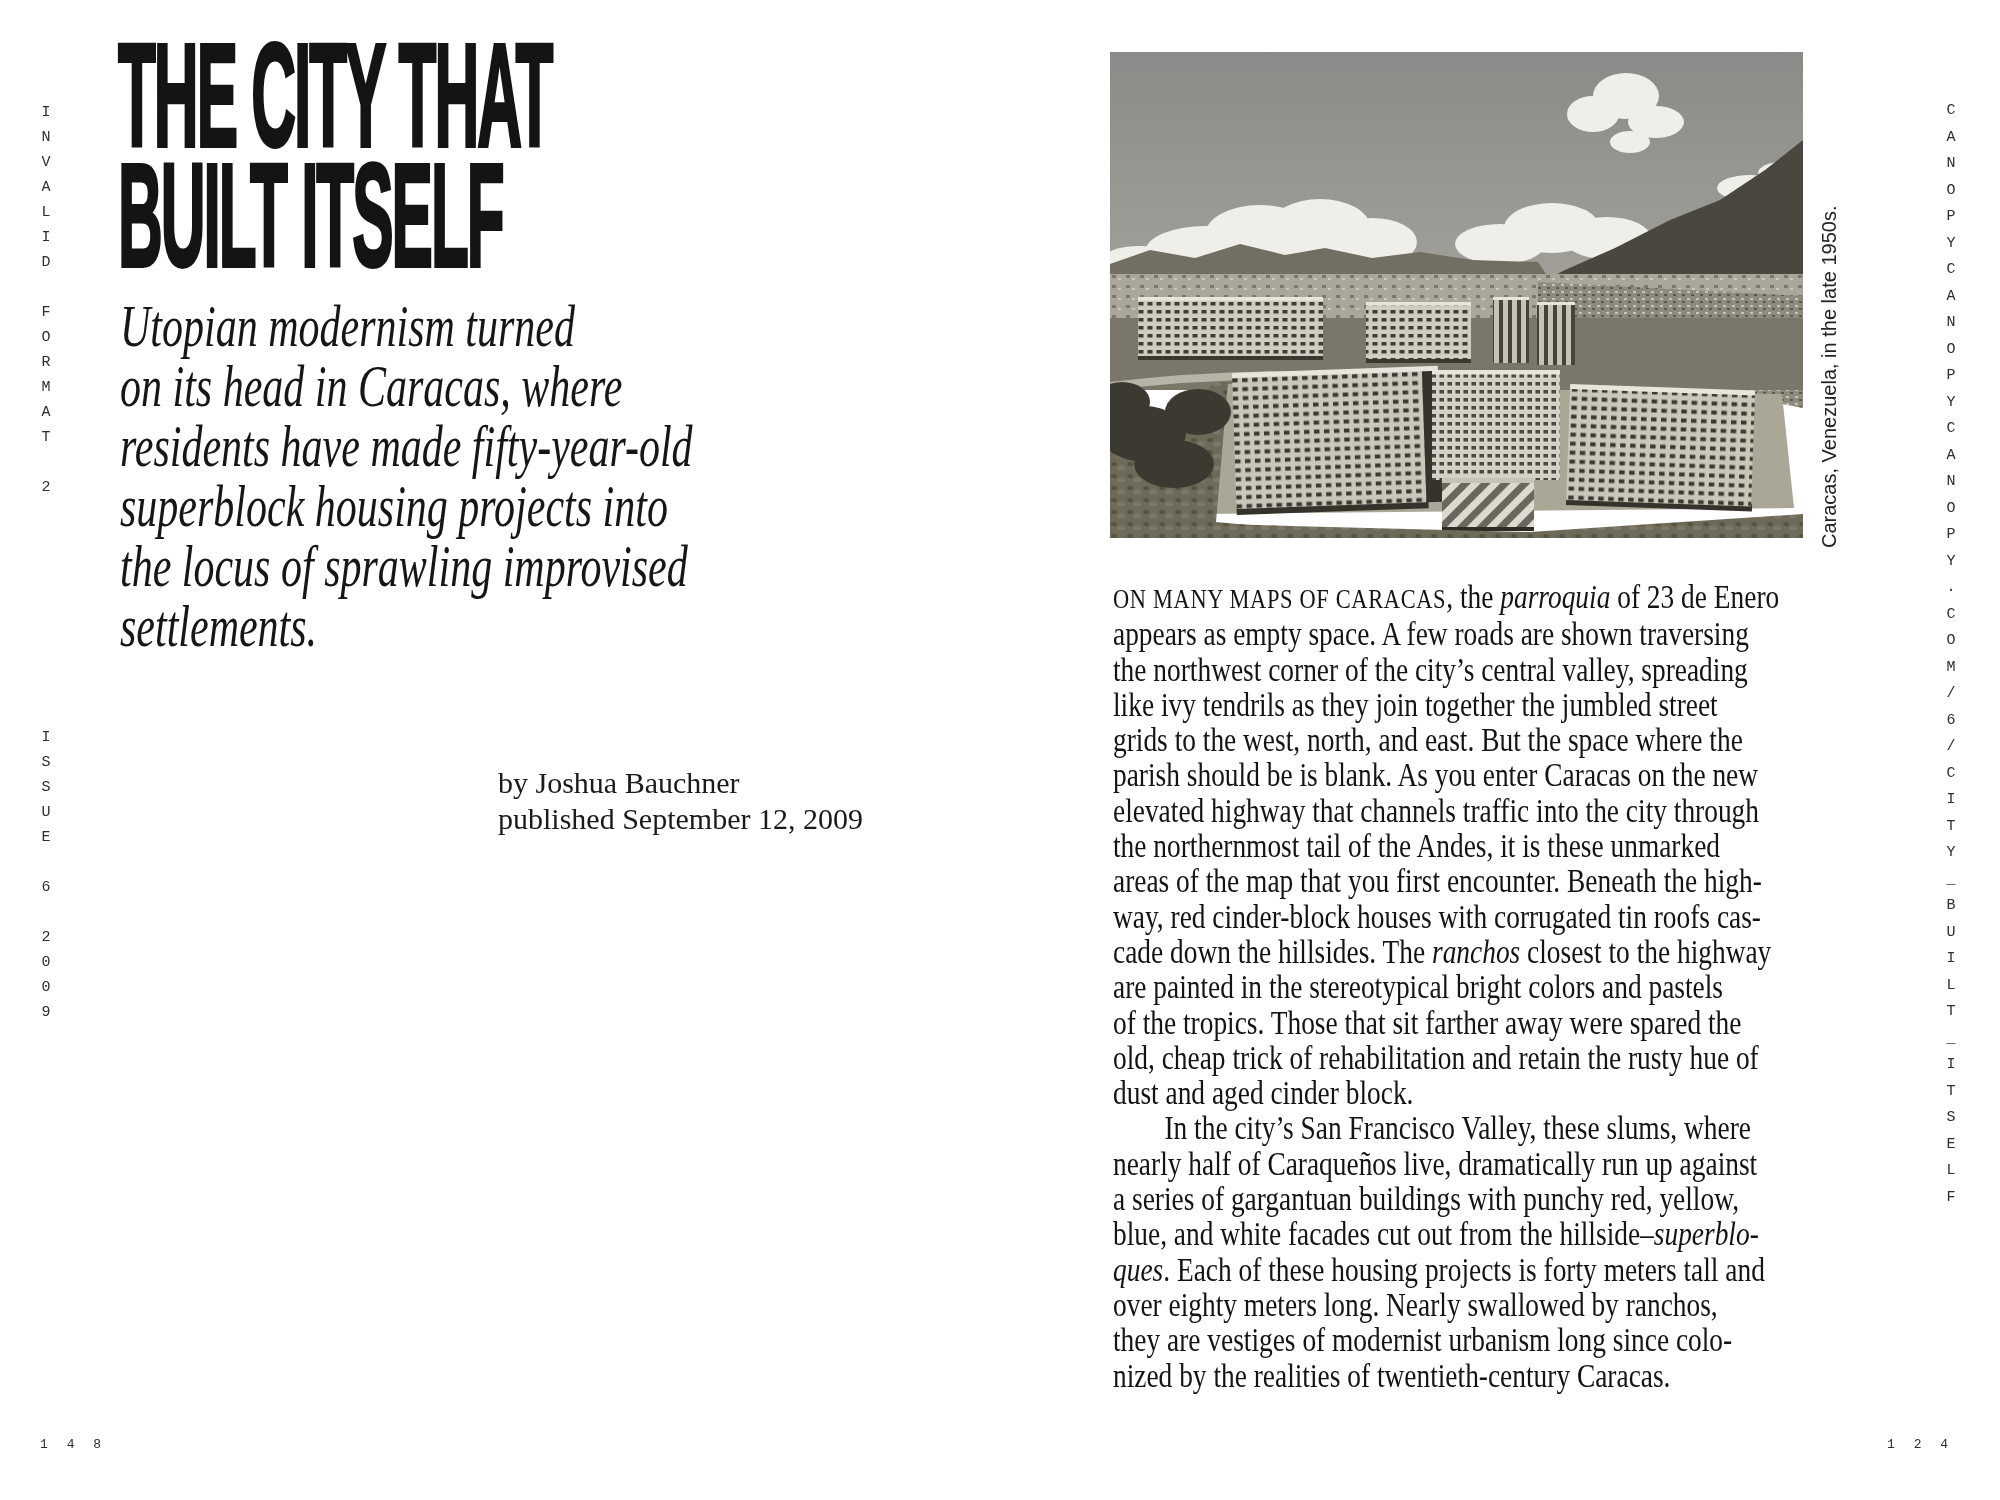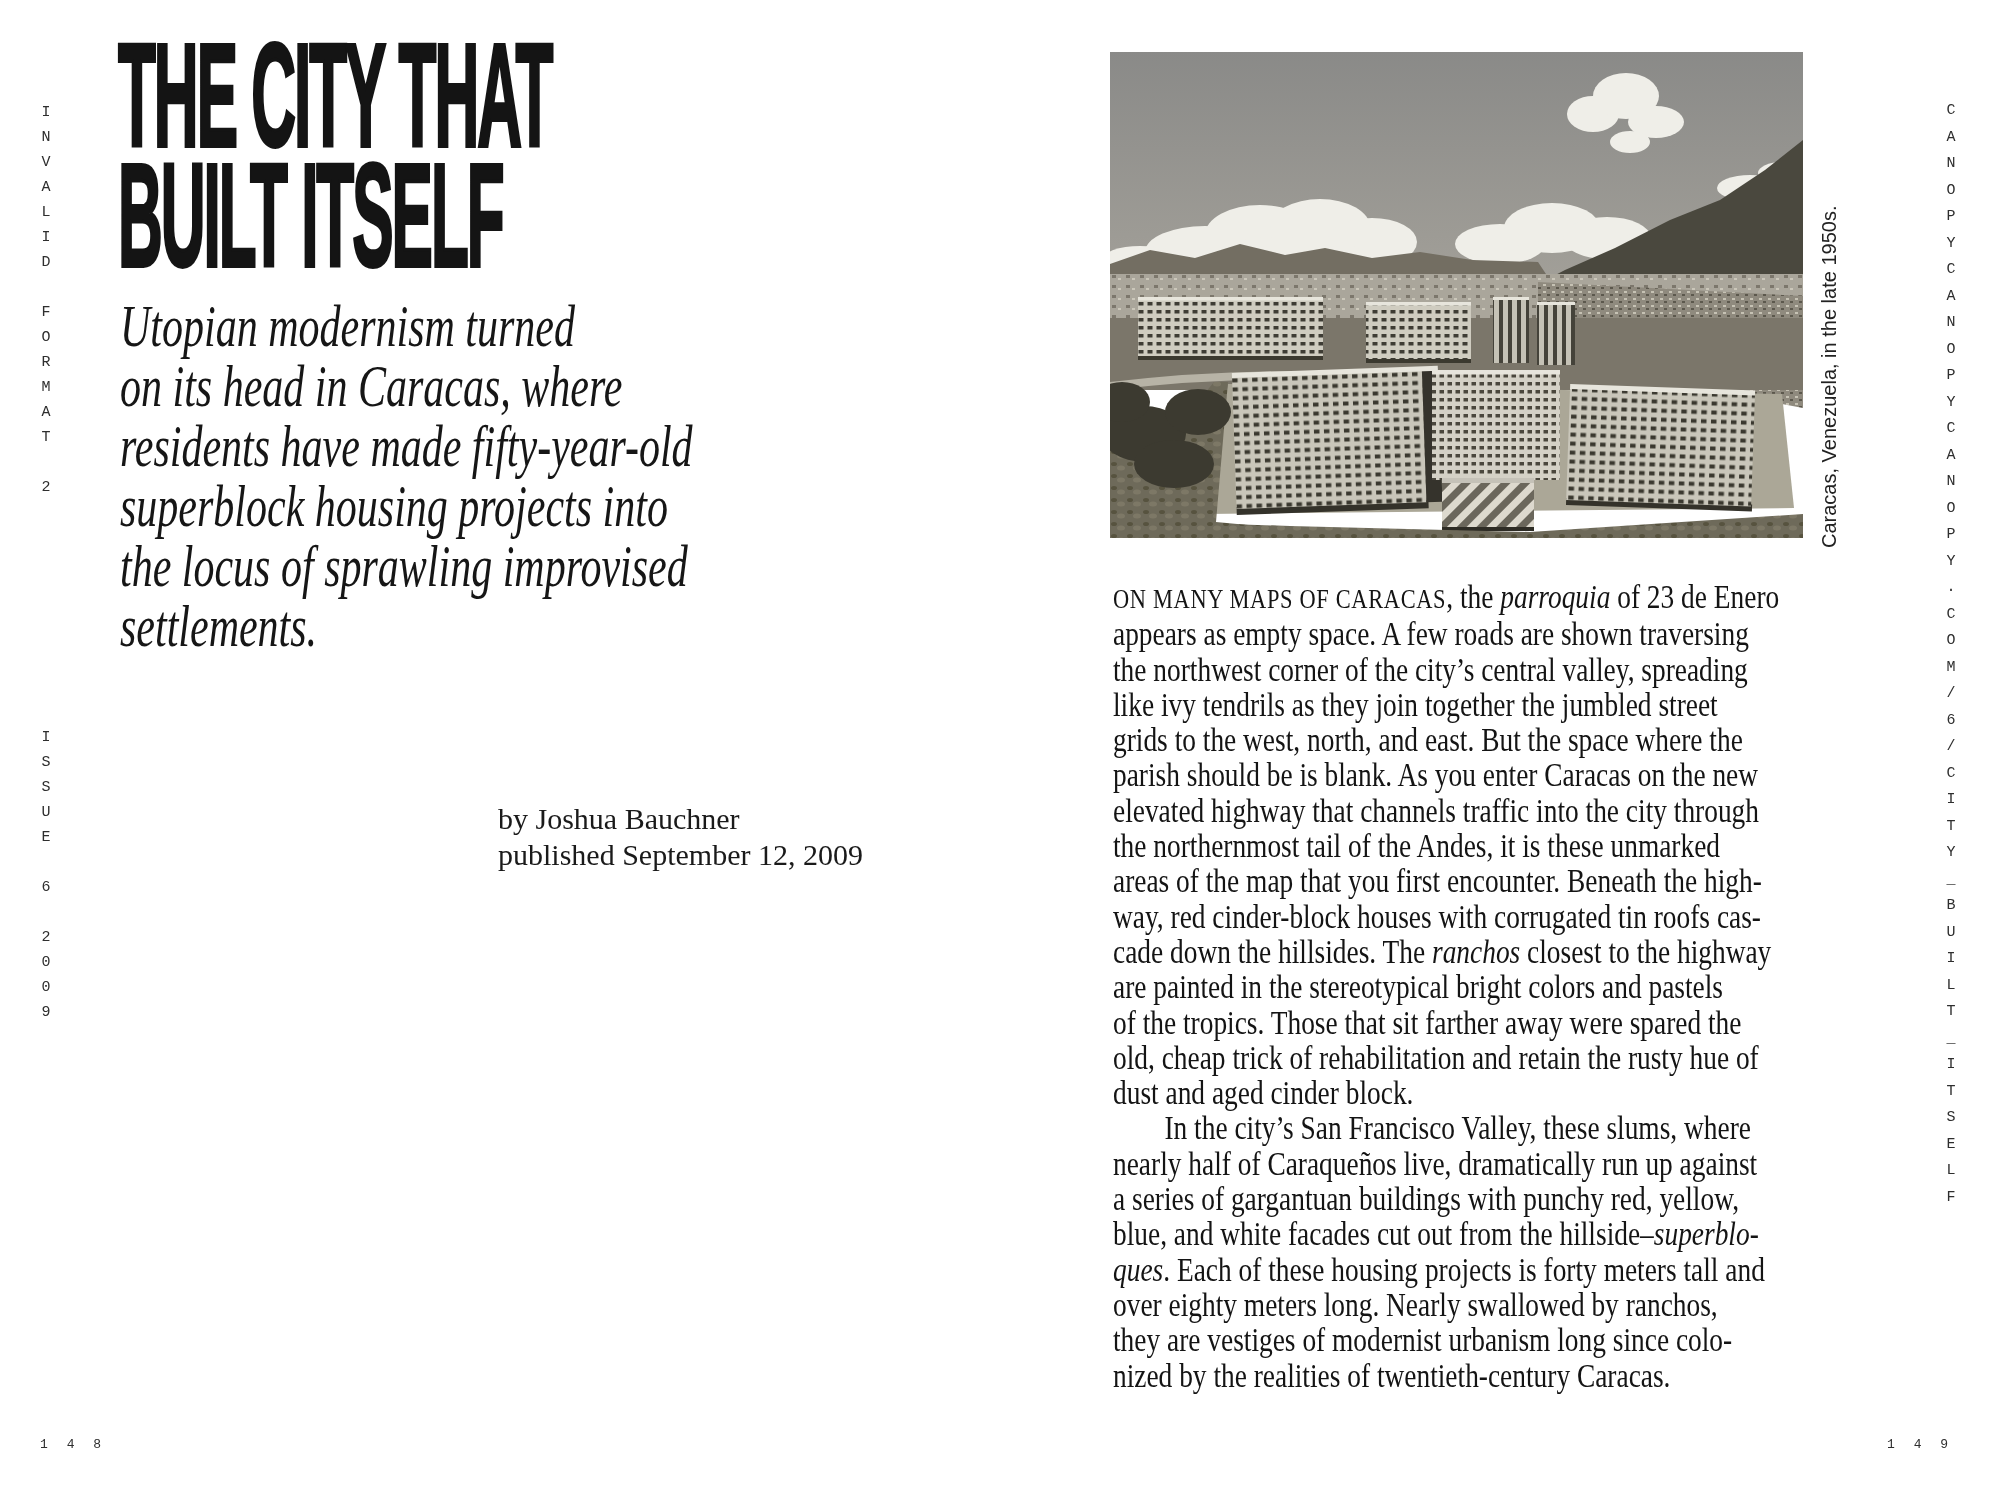--- a/index.html
+++ b/index.html
@@ -38,21 +38,21 @@
   #title-line-0{top:24px;}
   #title-line-1{top:144px;}
   
   #subtitle{
     position:absolute;left:120px;top:296px;
     font-style:italic;font-size:60px;line-height:60px;color:#161616;
     transform:scaleX(0.70);transform-origin:0 0;white-space:nowrap;
   }
   
   #byline{
-    position:absolute;left:498px;top:765px;font-size:30px;line-height:36px;color:#1a1a1a;margin-top:36px;
+    position:absolute;left:498px;top:765px;font-size:30px;line-height:36px;color:#1a1a1a;
   }
   
   #photo{position:absolute;left:1110px;top:52px;width:693px;height:486px;}
   #photo svg{display:block;}
   #photo-caption{
     position:absolute;left:1818px;top:548px;
     transform:rotate(-90deg);transform-origin:0 0;
     font-family:"Liberation Sans",sans-serif;font-size:20px;color:#222;
     white-space:nowrap;
   }
@@ -142,21 +142,21 @@
     <div class="ch">_</div>
     <div class="ch">I</div>
     <div class="ch">T</div>
     <div class="ch">S</div>
     <div class="ch">E</div>
     <div class="ch">L</div>
     <div class="ch">F</div>
   </div>
 
 <div id="pagenum-left" class="pagenum">148</div>
-<div id="pagenum-right" class="pagenum">149</div>
+<div id="pagenum-right" class="pagenum">124</div>
 
 <div id="title-line-0" class="title-line">THE CITY THAT</div>
 <div id="title-line-1" class="title-line">BUILT ITSELF</div>
 
 <div id="subtitle">
     <div class="subtitle-line">Utopian modernism turned</div>
     <div class="subtitle-line">on its head in Caracas, where</div>
     <div class="subtitle-line">residents have made fifty-year-old</div>
     <div class="subtitle-line">superblock housing projects into</div>
     <div class="subtitle-line">the locus of sprawling improvised</div>

